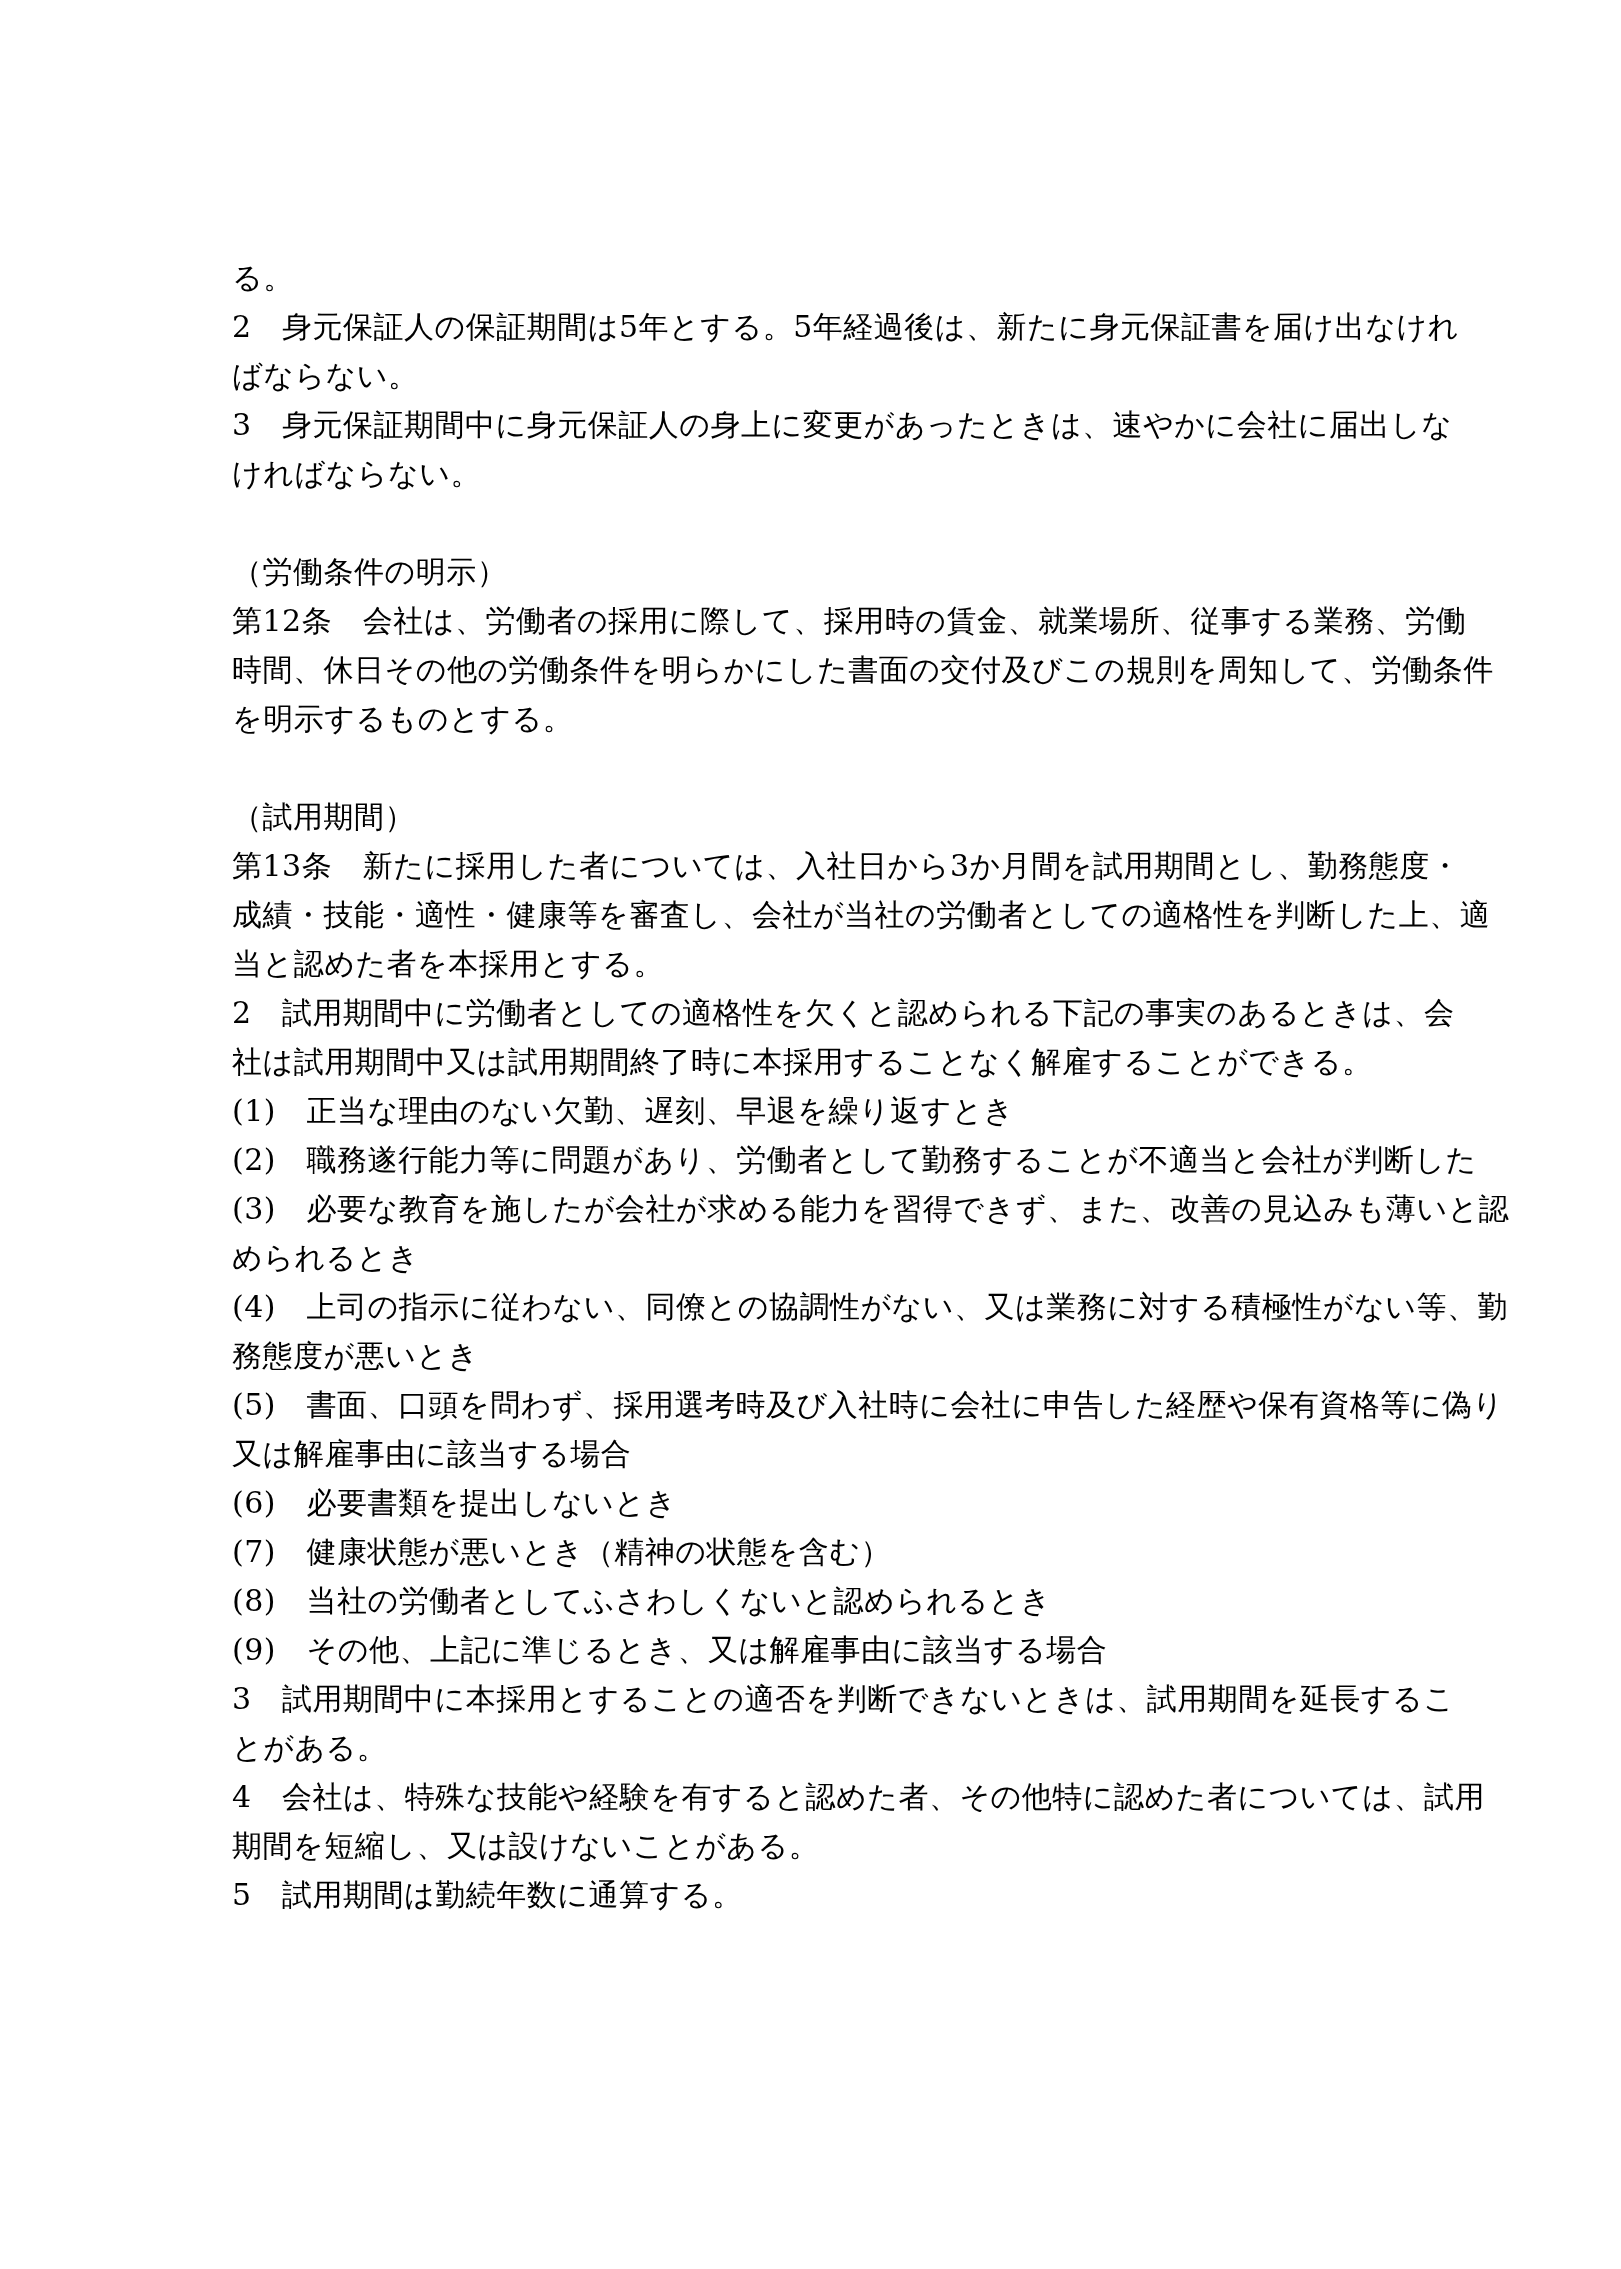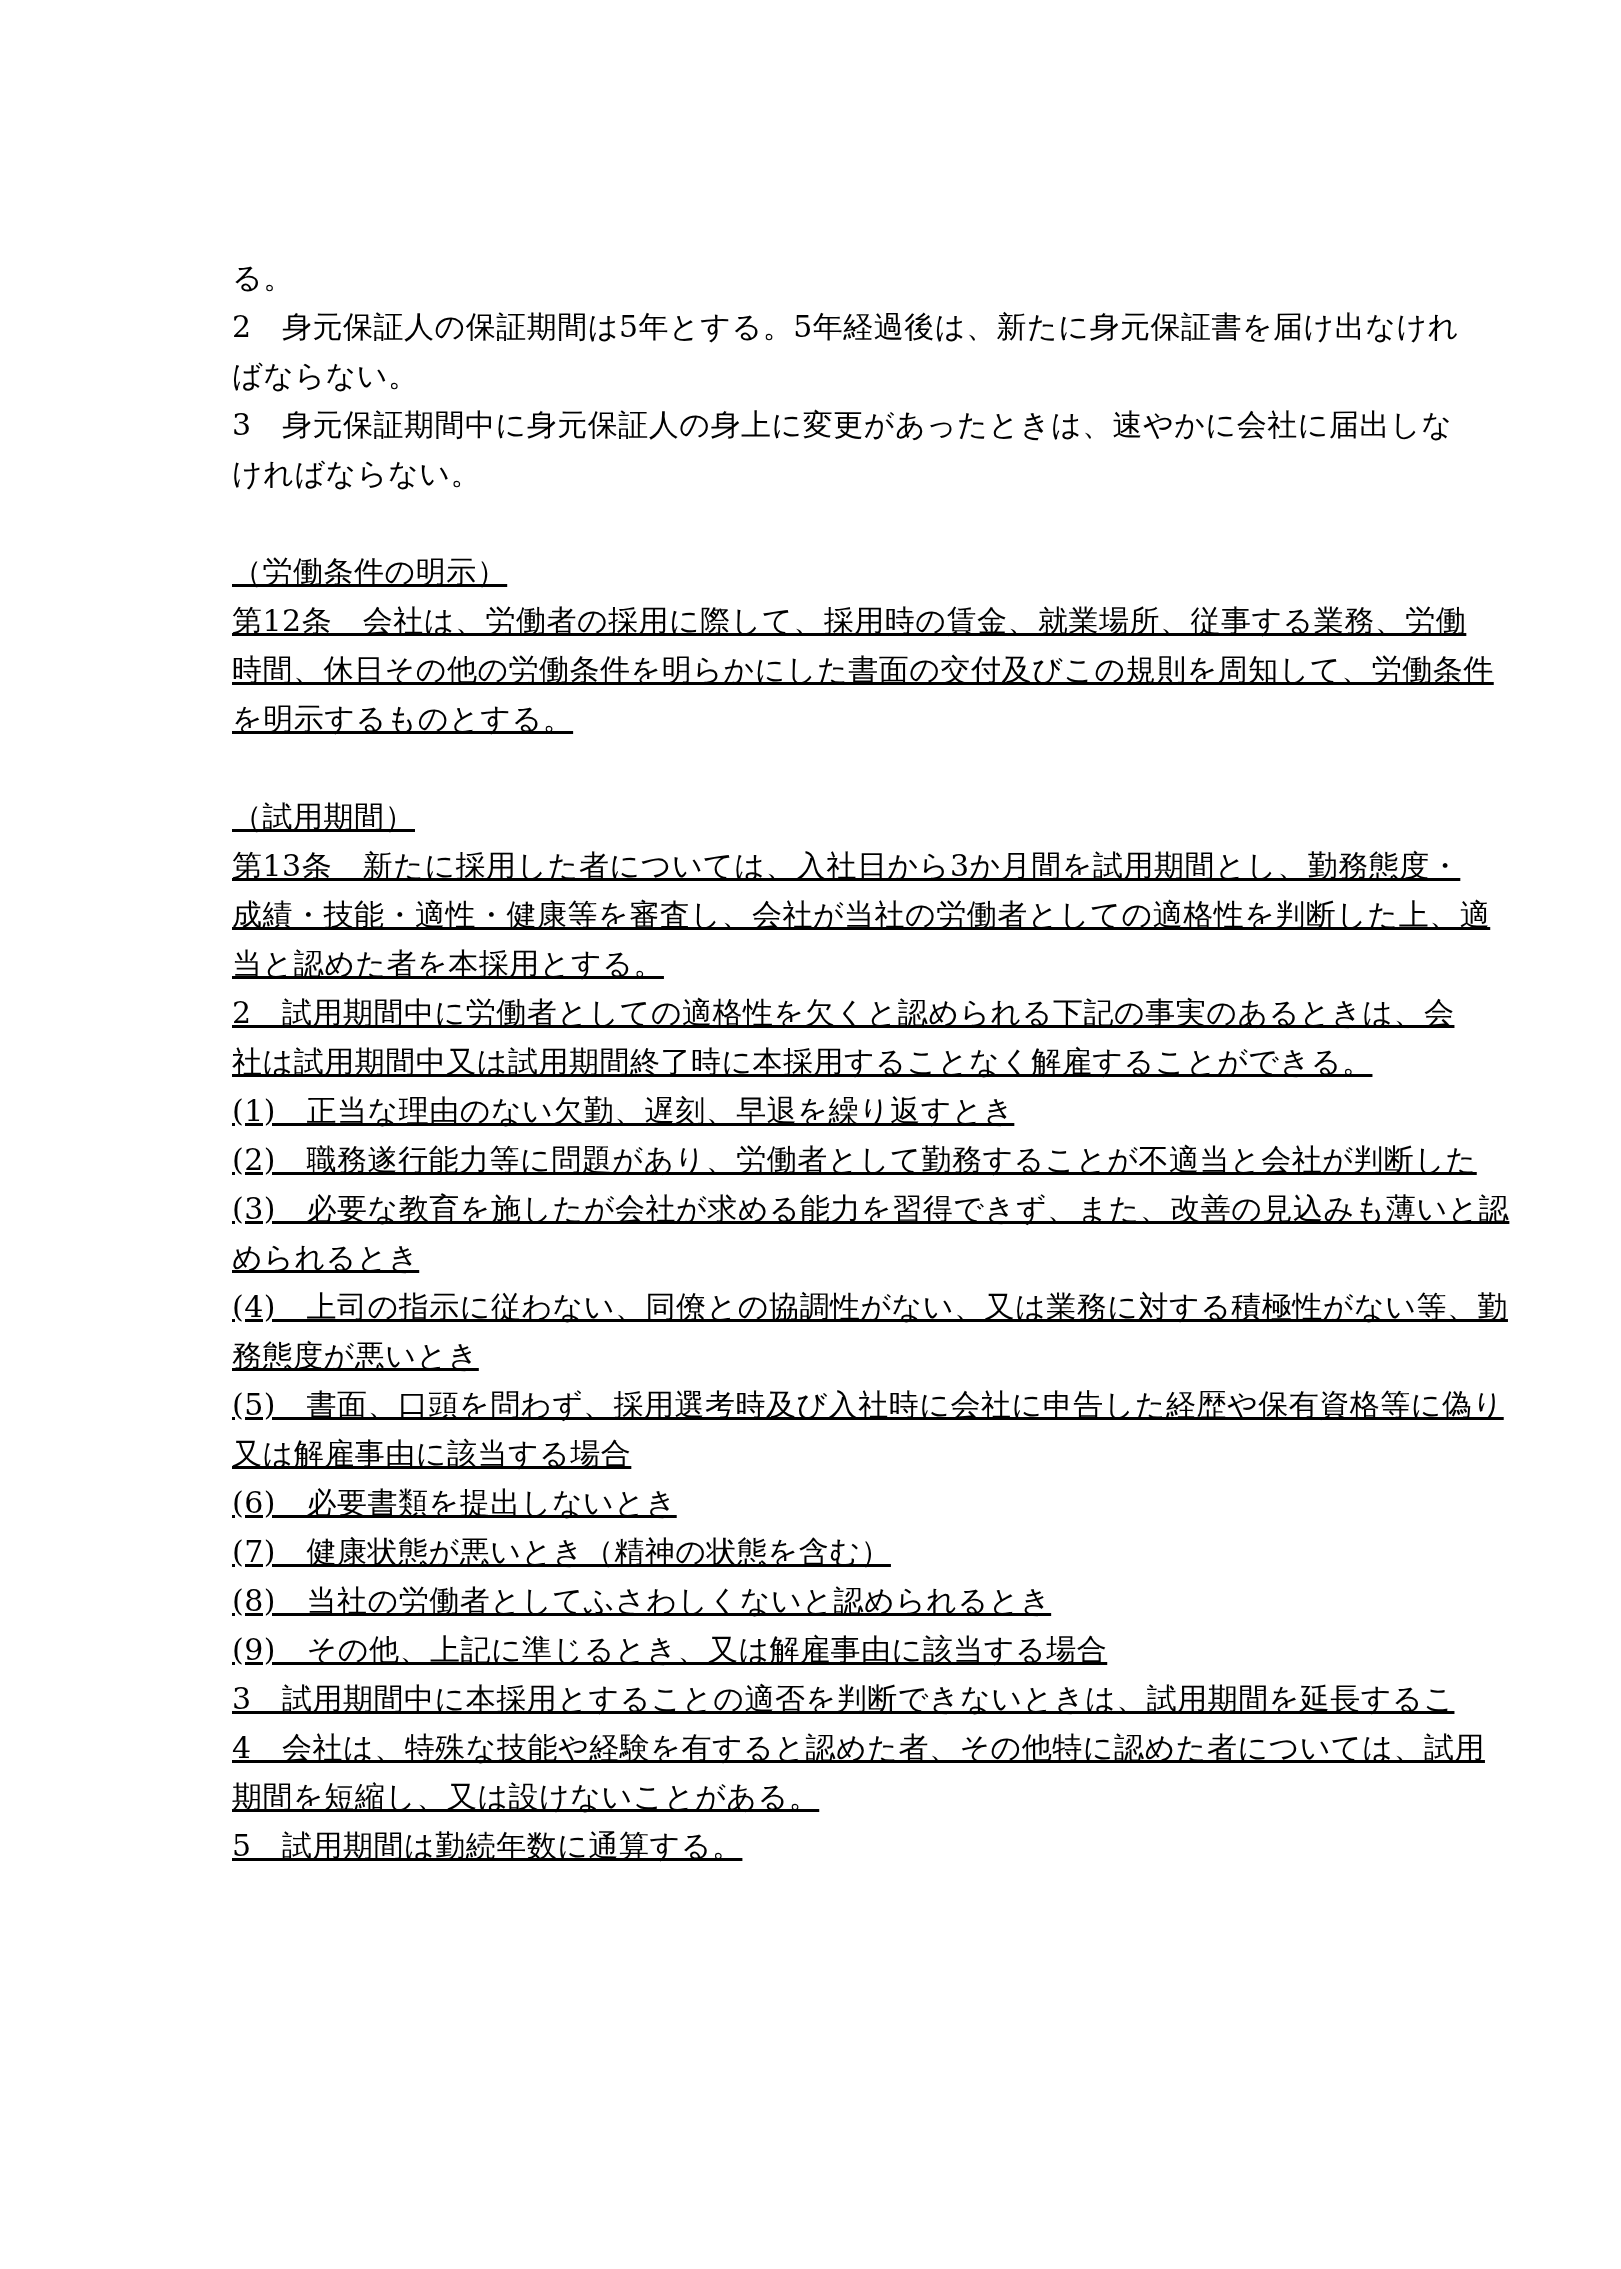--- a/index.html
+++ b/index.html
@@ -24,21 +24,20 @@
   }
   .line {
     font-size: 30px;
     line-height: 49px;
     height: 49px;
     white-space: nowrap;
     letter-spacing: 0.5px;
   }
   .section + .section {
     margin-top: 49px; 
-    text-decoration: underline;
   }
 </style>
 </head>
 <body>
 
 <div class="page">
   <div class="content">
       <div class="section">
         <div class="line">る。</div>
         <div class="line">2　身元保証人の保証期間は5年とする。5年経過後は、新たに身元保証書を届け出なけれ</div>
@@ -65,19 +64,20 @@
         <div class="line">められるとき</div>
         <div class="line">(4)　上司の指示に従わない、同僚との協調性がない、又は業務に対する積極性がない等、勤</div>
         <div class="line">務態度が悪いとき</div>
         <div class="line">(5)　書面、口頭を問わず、採用選考時及び入社時に会社に申告した経歴や保有資格等に偽り</div>
         <div class="line">又は解雇事由に該当する場合</div>
         <div class="line">(6)　必要書類を提出しないとき</div>
         <div class="line">(7)　健康状態が悪いとき（精神の状態を含む）</div>
         <div class="line">(8)　当社の労働者としてふさわしくないと認められるとき</div>
         <div class="line">(9)　その他、上記に準じるとき、又は解雇事由に該当する場合</div>
         <div class="line">3　試用期間中に本採用とすることの適否を判断できないときは、試用期間を延長するこ</div>
+        <div class="line">とがある。</div>
         <div class="line">4　会社は、特殊な技能や経験を有すると認めた者、その他特に認めた者については、試用</div>
         <div class="line">期間を短縮し、又は設けないことがある。</div>
         <div class="line">5　試用期間は勤続年数に通算する。</div>
       </div>
     </div>
 </div>
 
 
 </body></html>

